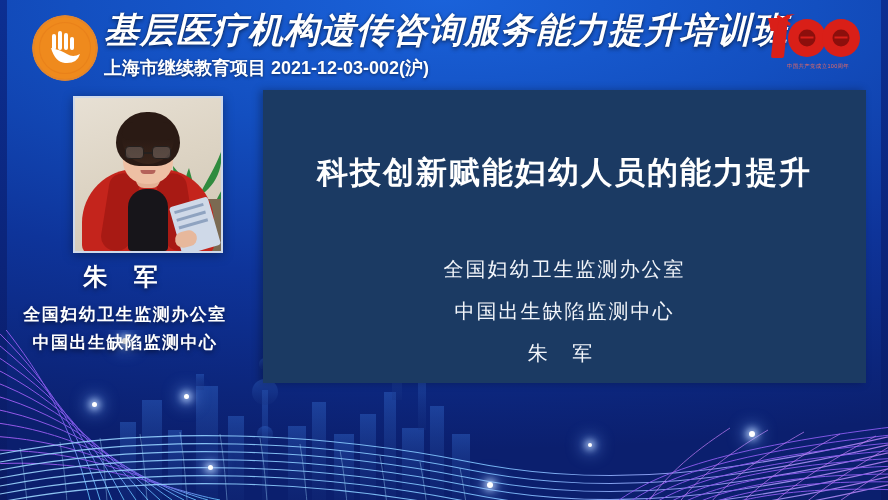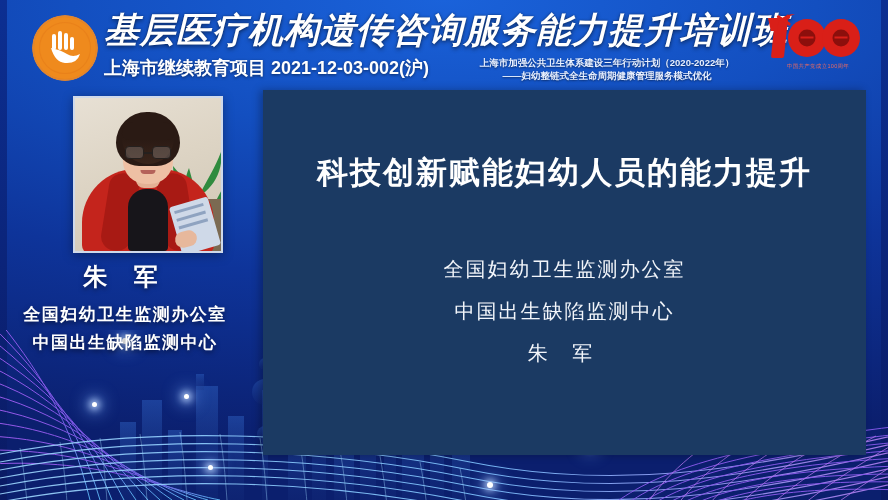--- a/index.html
+++ b/index.html
@@ -92,21 +92,21 @@
   }
   .sp-aff {
     position:absolute; left:0; width:250px; text-align:center;
     font-family:"DejaVu Serif", serif; font-weight:bold; font-size:17px; letter-spacing:1.5px;
     color:#ffffff; text-shadow:0 2px 5px rgba(0,0,0,.55);
   }
   .sp-aff.a1 { top:303px; } .sp-aff.a2 { top:331px; }
 
   
   #panel {
-    position:absolute; left:263px; top:90px; width:603px; height:365px;
+    position:absolute; left:263px; top:90px; width:603px; height:293px;
     background:#1b3a63; box-shadow:-3px 0 8px rgba(0,0,0,.28);
   }
   .panel-title {
     position:absolute; left:0; top:62px; width:603px; text-align:center;
     font-family:"DejaVu Serif", serif; font-weight:bold; font-size:31px; letter-spacing:2px;
     color:#ffffff;
   }
   .panel-lines { position:absolute; left:0; top:158px; width:603px; }
   .panel-lines .ln {
     text-align:center; font-family:"DejaVu Serif", serif; font-size:20px;
@@ -263,24 +263,20 @@
             <rect x="22" y="7" width="4" height="13" rx="2"></rect>
             <path d="M3,18 q4,14 14,15 q12,1 15,-9 q-7,4 -13,0 q-6,-4 -16,-6z"></path>
           </g>
         </svg>
       </div>
     </div>
 
     <div class="title-main">基层医疗机构遗传咨询服务能力提升培训班</div>
     <div class="title-sub">上海市继续教育项目 2021-12-03-002(沪)</div>
 
-    <div class="title-right">
-      <div>上海市加强公共卫生体系建设三年行动计划（2020-2022年）</div>
-      <div>——妇幼整链式全生命周期健康管理服务模式优化</div>
-    </div>
 
     <div class="cpc">
       <div class="glyphs">
         <div class="one"></div>
         <div class="zero a">
             <i></i>
           </div>
         <div class="zero b">
             <i></i>
           </div>

